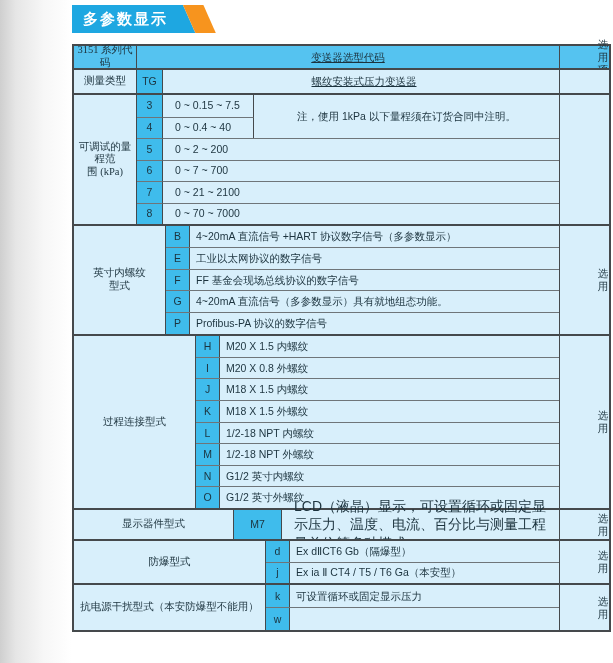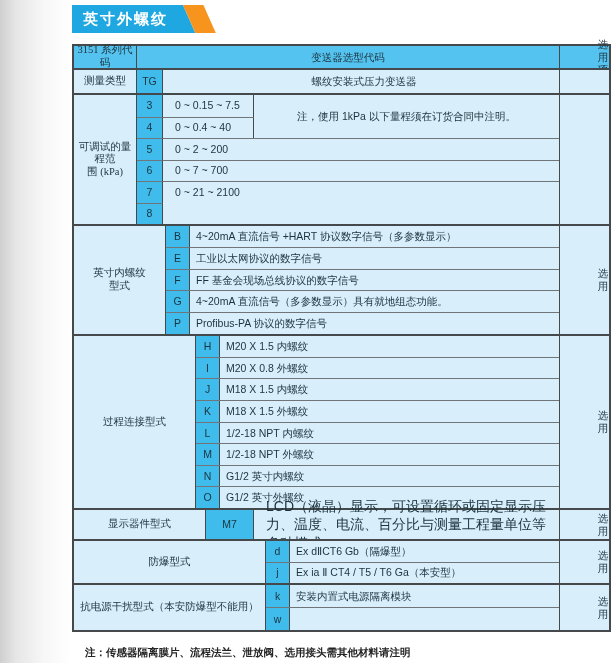--- a/index.html
+++ b/index.html
@@ -23,25 +23,25 @@
   .sel-table{
     position:absolute;left:72px;top:44px;width:539px;height:588px;box-sizing:border-box;
     border:2px solid var(--border_dark,#45494c);display:flex;flex-direction:column;
     background:var(--cell_light,#d8effb);font-size:10.5px;line-height:1.2;
   }
   .grp{display:flex;box-sizing:border-box;flex:0 0 auto;}
   .grp+.grp{border-top:2px solid var(--border_dark,#45494c);}
   .h-header{height:22px}.h-tg{height:25px}.h-range{height:131px}.h-out{height:110px}
   .h-proc{height:174px}.h-disp{height:31px}.h-fb{height:44px}.h-anti{height:47px}
   .cell{display:flex;align-items:center;box-sizing:border-box;}
-  .center{justify-content:center;text-align:center;}
+  .center{justify-content:center;text-align:center;text-decoration:underline;}
   .col{flex-direction:column;justify-content:center;}
   .lab{justify-content:center;text-align:center;background:var(--cell_light,#d8effb);
     border-right:1.5px solid var(--border_dark,#45494c);flex:0 0 auto;font-family:Liberation Serif, serif;}
-  .w-lab{width:63px}.w-lab2{width:92px}.w-lab3{width:122px}.w-lab4{width:132px}.w-lab5{width:192px}
+  .w-lab{width:63px}.w-lab2{width:92px}.w-lab3{width:122px}.w-lab4{width:160px}.w-lab5{width:192px}
   .code{justify-content:center;text-align:center;background:var(--code_blue,#3fbcec);
     border-right:1.5px solid var(--border_dark,#45494c);flex:0 0 auto;}
   .w26{width:26px}.w24{width:24px}.w40{width:48px}
   .desc{flex:1;padding-left:6px;background:var(--cell_light,#d8effb);min-width:0;}
   .opt{width:50px;flex:0 0 50px;justify-content:center;text-align:center;
     border-left:1.5px solid var(--border_dark,#45494c);background:var(--cell_light,#d8effb);padding-left:37px;}
   .hdr{background:var(--header_blue,#55c3f0);border-color:var(--border_dark,#45494c);}
   .mid{flex:1;min-width:0;}
   .rows{flex:1;display:flex;flex-direction:column;min-width:0;}
   .row{flex:1;display:flex;min-height:0;}
@@ -63,21 +63,21 @@
 </style>
 </head>
 <body>
 
 <div class="stage">
   <div class="edge-shade"></div>
 
   <div class="banner">
     <div class="banner-blue"></div>
     <div class="banner-orange"></div>
-    <div class="banner-text">英寸外螺纹</div>
+    <div class="banner-text">多参数显示</div>
   </div>
 
   <div class="sel-table">
 
     <div class="grp h-header">
       <div class="cell lab w-lab hdr">3151 系列代码</div>
       <div class="cell mid center hdr">变送器选型代码</div>
       <div class="cell opt hdr">选用项</div>
     </div>
 
@@ -99,20 +99,21 @@
         <div class="rg-code gr3 bt">5</div>
         <div class="rg-code gr4 bt">6</div>
         <div class="rg-code gr5 bt">7</div>
         <div class="rg-code gr6 bt">8</div>
         <div class="rg-val rg-val2 gr1">0 ~ 0.15 ~ 7.5</div>
         <div class="rg-val rg-val2 gr2 bt">0 ~ 0.4 ~ 40</div>
         <div class="rg-note">注，使用 1kPa 以下量程须在订货合同中注明。</div>
         <div class="rg-val rg-valfull gr3 bt">0 ~ 2 ~ 200</div>
         <div class="rg-val rg-valfull gr4 bt">0 ~ 7 ~ 700</div>
         <div class="rg-val rg-valfull gr5 bt">0 ~ 21 ~ 2100</div>
+        <div class="rg-val rg-valfull gr6 bt">0 ~ 70 ~ 7000</div>
       </div>
       <div class="cell opt"></div>
     </div>
 
     <div class="grp h-out">
       <div class="cell lab w-lab2 col">
         <span>英寸内螺纹</span>
         <span>型式</span>
       </div>
       <div class="rows">
@@ -201,25 +202,24 @@
         </div>
       </div>
       <div class="cell opt">选用</div>
     </div>
 
     <div class="grp h-anti">
       <div class="cell lab w-lab5">抗电源干扰型式（本安防爆型不能用）</div>
       <div class="rows">
         <div class="row">
           <div class="cell code w24">k</div>
-          <div class="cell desc">安装内置式电源隔离模块</div>
+          <div class="cell desc">可设置循环或固定显示压力</div>
         </div>
         <div class="row">
           <div class="cell code w24">w</div>
         </div>
       </div>
       <div class="cell opt">选用</div>
     </div>
 
   </div>
 
-  <div class="footer-note">注：传感器隔离膜片、流程法兰、泄放阀、选用接头需其他材料请注明</div>
 </div>
 
 </body></html>

